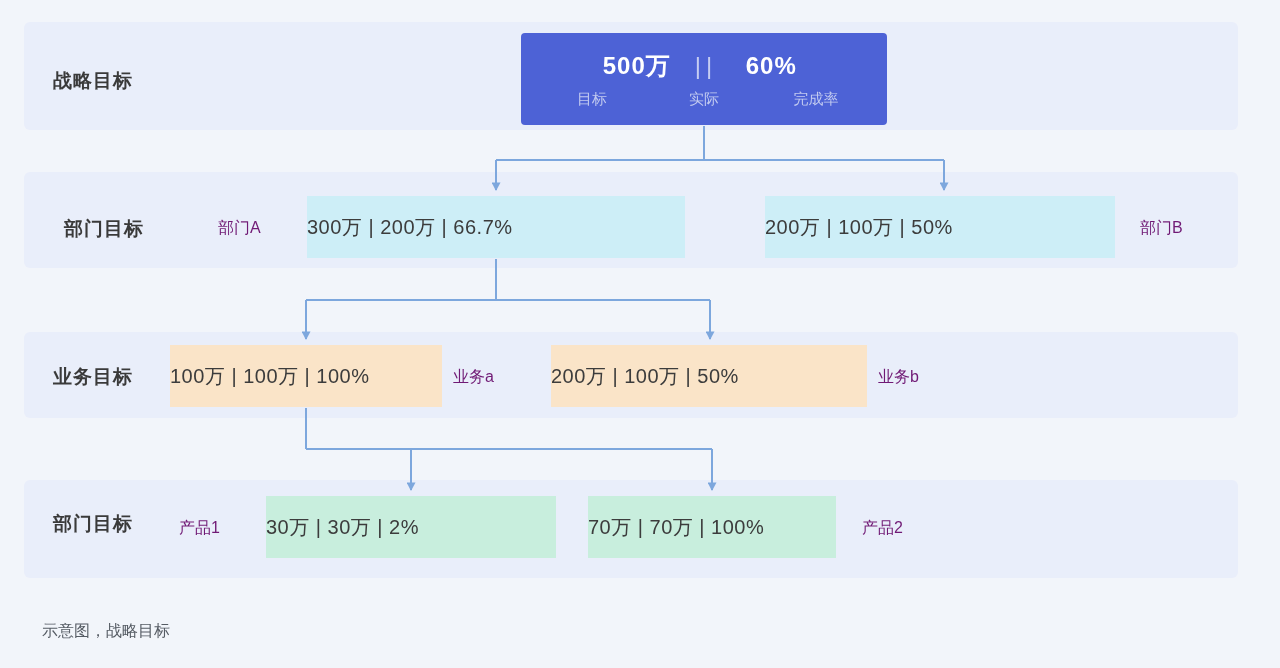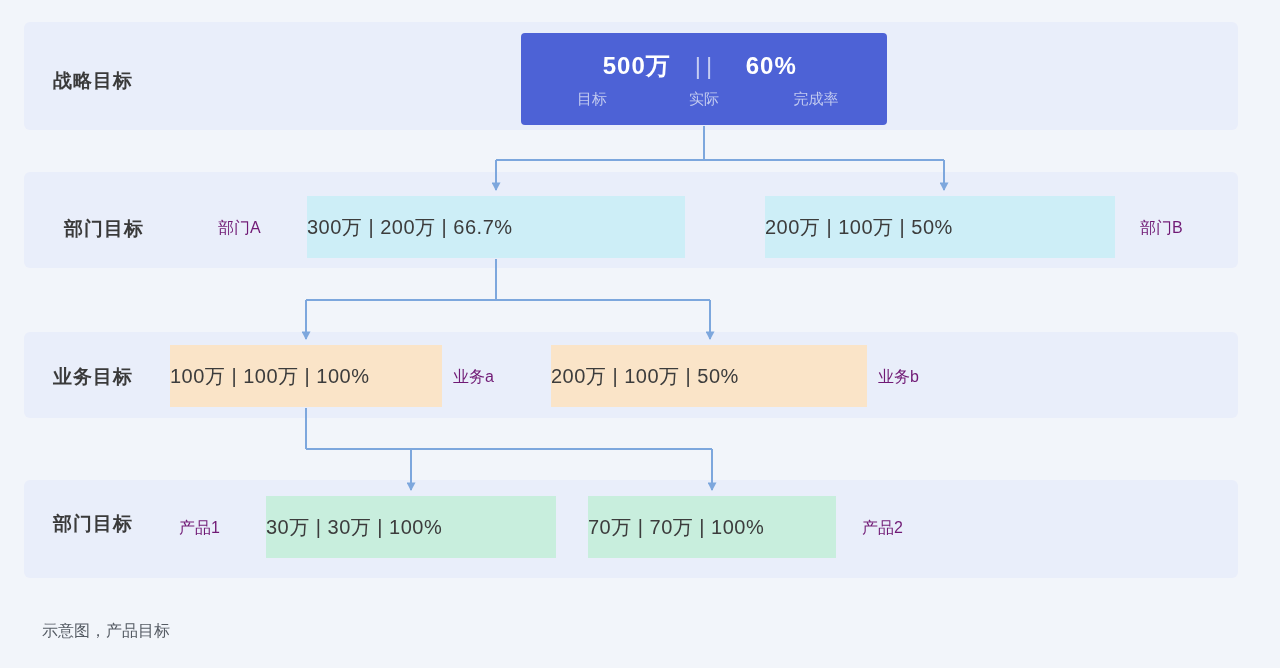--- a/index.html
+++ b/index.html
@@ -213,23 +213,23 @@
   </div>
   <div class="side-label" style="left:453px; top:367px;">业务a</div>
 
   <div class="node node-biz biz-b">
     <span class="node-text">200万 | 100万 | 50%</span>
   </div>
   <div class="side-label" style="left:878px; top:367px;">业务b</div>
 
   <div class="side-label" style="left:179px; top:518px;">产品1</div>
   <div class="node node-prod prod-1">
-    <span class="node-text">30万 | 30万 | 100%</span>
+    <span class="node-text">30万 | 30万 | 2%</span>
   </div>
 
   <div class="node node-prod prod-2">
     <span class="node-text">70万 | 70万 | 100%</span>
   </div>
   <div class="side-label" style="left:862px; top:518px;">产品2</div>
 
-  <div class="footer-note">示意图，产品目标</div>
+  <div class="footer-note">示意图，战略目标</div>
 
 </div>
 
 </body></html>

